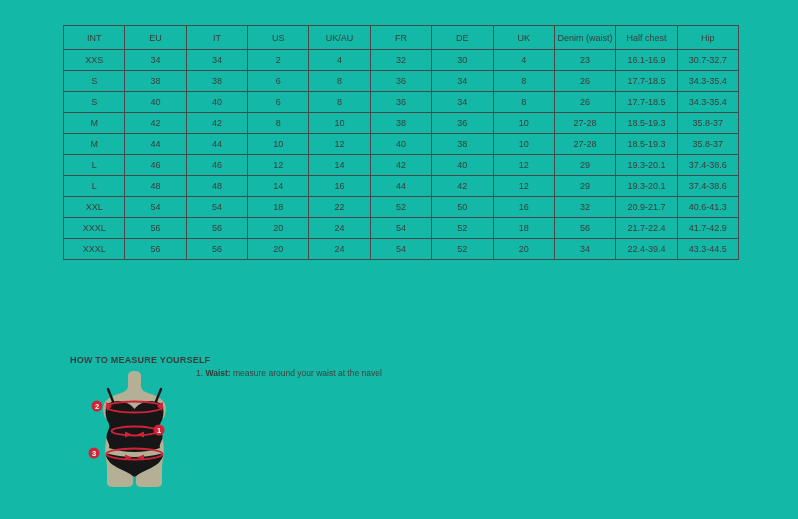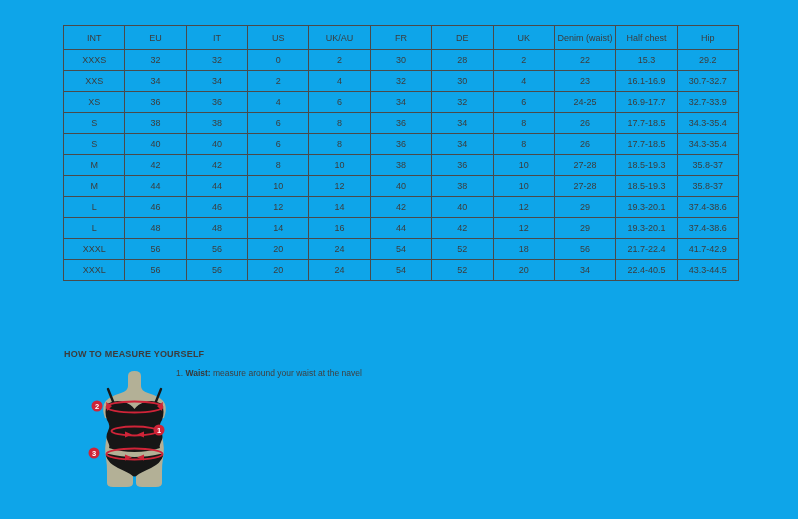--- a/index.html
+++ b/index.html
@@ -3,21 +3,21 @@
 <meta charset="utf-8">
 <style>
   html,body{margin:0;padding:0;}
   body{
     width:798px;height:519px;
     background:#ffffff;
     font-family:"Liberation Sans", sans-serif;
     position:relative;
     overflow:hidden;
   }
-  .page{position:absolute;inset:0;background:#0ea5e9;}
+  .page{position:absolute;inset:0;background:#14b8a6;}
 
   
   .size-table{
     position:absolute;left:63px;top:25px;
     width:676px;
     border-collapse:collapse;
     table-layout:fixed;
     border:1px solid #3d3d3d;
   }
   .size-table th, .size-table td{
@@ -30,21 +30,21 @@
     padding:0;
     white-space:nowrap;
     overflow:hidden;
   }
   .size-table th{height:23px;}
   .size-table td{height:20px;}
 
   
   .measure-section{position:absolute;left:0;top:340px;width:798px;height:179px;}
   .measure-heading{
-    position:absolute;left:63px;top:8px;margin:1px;
+    position:absolute;left:63px;top:8px;margin:7px;
     font-size:9px;font-weight:700;
     letter-spacing:.2px;
     color:var(--text-dark,#3c3c3c);
   }
   .figure-wrap{position:absolute;left:81px;top:28px;width:112px;height:126px;}
   .figure-wrap svg{display:block;width:112px;height:126px;}
 
   .tan{fill:var(--mannequin-tan,#b3b096);}
   .blk{fill:var(--garment-black,#161616);}
   .strap{stroke:var(--garment-black,#161616);stroke-width:2.4;stroke-linecap:round;fill:none;}
@@ -56,21 +56,21 @@
     font-size:7.5px;font-weight:700;
     text-anchor:middle;
   }
 
   .measure-list{
     position:absolute;left:176px;top:27px;margin:0;padding:0;
     list-style:none;
     font-size:8.5px;
     color:#3f3f3f;
   }
-  .measure-item{height:15.5px;line-height:12px;white-space:nowrap;}
+  .measure-item{height:15.5px;line-height:12px;white-space:nowrap;margin-left:20px;}
   .mi-term{font-weight:700;color:#383838;}
 </style>
 </head>
 <body>
 
 <div class="page">
 
   <table class="size-table">
       <thead>
         <tr>
@@ -82,59 +82,33 @@
           <th>FR</th>
           <th>DE</th>
           <th>UK</th>
           <th>Denim (waist)</th>
           <th>Half chest</th>
           <th>Hip</th>
         </tr>
       </thead>
       <tbody>
         <tr>
-          <td>XXXS</td>
-          <td>32</td>
-          <td>32</td>
-          <td>0</td>
-          <td>2</td>
-          <td>30</td>
-          <td>28</td>
-          <td>2</td>
-          <td>22</td>
-          <td>15.3</td>
-          <td>29.2</td>
-        </tr>
-        <tr>
           <td>XXS</td>
           <td>34</td>
           <td>34</td>
           <td>2</td>
           <td>4</td>
           <td>32</td>
           <td>30</td>
           <td>4</td>
           <td>23</td>
           <td>16.1-16.9</td>
           <td>30.7-32.7</td>
         </tr>
         <tr>
-          <td>XS</td>
-          <td>36</td>
-          <td>36</td>
-          <td>4</td>
-          <td>6</td>
-          <td>34</td>
-          <td>32</td>
-          <td>6</td>
-          <td>24-25</td>
-          <td>16.9-17.7</td>
-          <td>32.7-33.9</td>
-        </tr>
-        <tr>
           <td>S</td>
           <td>38</td>
           <td>38</td>
           <td>6</td>
           <td>8</td>
           <td>36</td>
           <td>34</td>
           <td>8</td>
           <td>26</td>
           <td>17.7-18.5</td>
@@ -199,20 +173,33 @@
           <td>14</td>
           <td>16</td>
           <td>44</td>
           <td>42</td>
           <td>12</td>
           <td>29</td>
           <td>19.3-20.1</td>
           <td>37.4-38.6</td>
         </tr>
         <tr>
+          <td>XXL</td>
+          <td>54</td>
+          <td>54</td>
+          <td>18</td>
+          <td>22</td>
+          <td>52</td>
+          <td>50</td>
+          <td>16</td>
+          <td>32</td>
+          <td>20.9-21.7</td>
+          <td>40.6-41.3</td>
+        </tr>
+        <tr>
           <td>XXXL</td>
           <td>56</td>
           <td>56</td>
           <td>20</td>
           <td>24</td>
           <td>54</td>
           <td>52</td>
           <td>18</td>
           <td>56</td>
           <td>21.7-22.4</td>
@@ -221,21 +208,21 @@
         <tr>
           <td>XXXL</td>
           <td>56</td>
           <td>56</td>
           <td>20</td>
           <td>24</td>
           <td>54</td>
           <td>52</td>
           <td>20</td>
           <td>34</td>
-          <td>22.4-40.5</td>
+          <td>22.4-39.4</td>
           <td>43.3-44.5</td>
         </tr>
       </tbody>
     </table>
 
   <section class="measure-section">
 
     <h2 class="measure-heading">HOW TO MEASURE YOURSELF</h2>
 
     <div class="figure-wrap">

